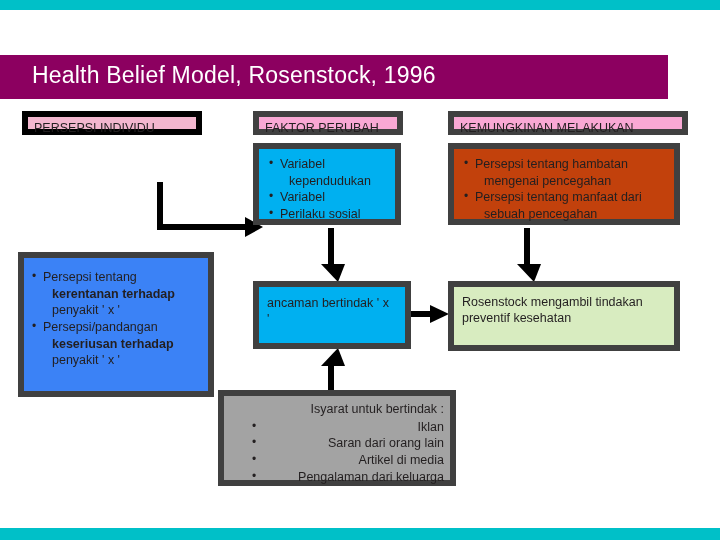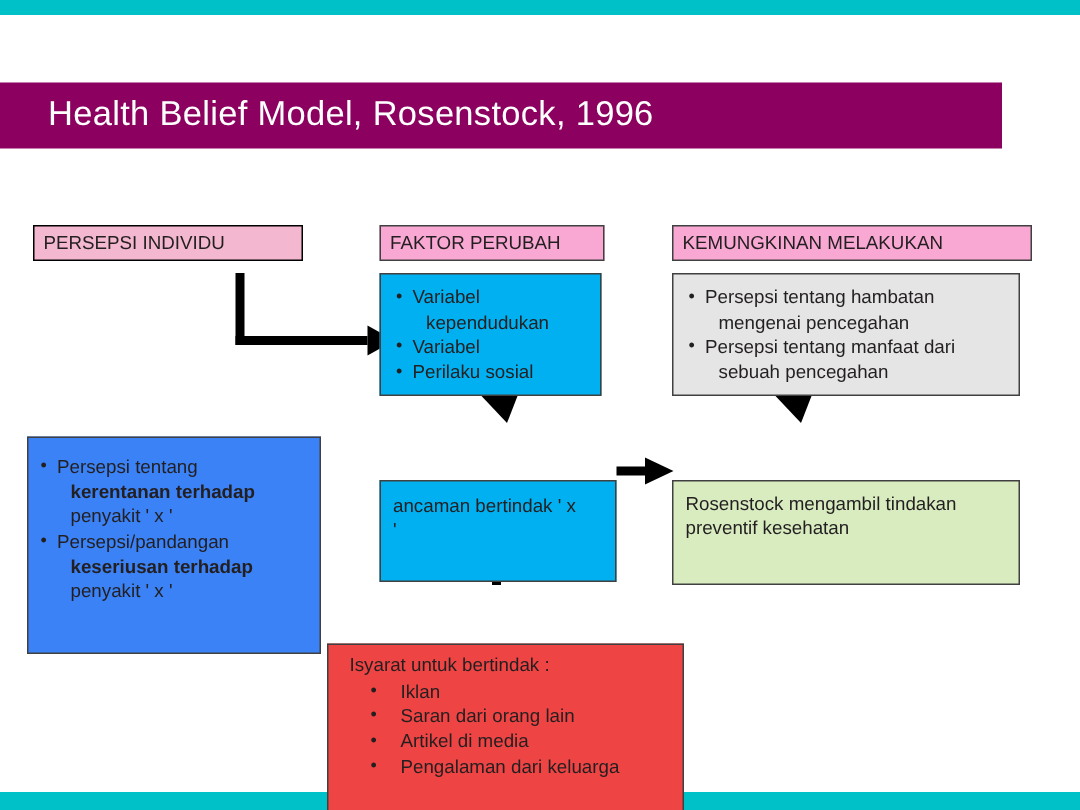--- a/index.html
+++ b/index.html
@@ -46,25 +46,24 @@
     font-size: 23px;
     color: #ffffff;
     letter-spacing: 0.2px;
     white-space: nowrap;
   }
 
   
   .box {
     position: absolute;
     box-sizing: border-box;
-    border: 1px solid #404040;
+    border: 6px solid #404040;
     font-size: 12.5px;
     color: #231f20;
     line-height: 1.25;
-    margin-top: 39px;
   }
   .hdr {
     height: 24px;
     line-height: 22px;
     padding-left: 6px;
     font-size: 12.5px;
     white-space: nowrap;
   }
   .hdr-pink { background: #f3b7cf; border-color: #000; }
   .hdr-cyan { background: #f9a8d4; }
@@ -109,21 +108,21 @@
     background: #00b0f0;
     padding: 8px 20px 0 8px;
     color: #231f20;
   }
   
   .box-kemungkinan {
     left: 448px;
     top: 143px;
     width: 232px;
     height: 82px;
-    background: #e5e5e5;
+    background: #c2410c;
     padding: 8px 4px 0 8px;
   }
   
   .box-ancaman {
     left: 253px;
     top: 281px;
     width: 158px;
     height: 68px;
     background: #00b0f0;
     padding: 9px 6px 0 8px;
@@ -135,23 +134,24 @@
     width: 232px;
     height: 70px;
     background: #d8ecc0;
     padding: 8px 6px 0 8px;
   }
   
   .box-isyarat {
     left: 218px;
     top: 390px;
     width: 238px;
-    height: 120px;
-    background: #ef4444;
+    height: 96px;
+    background: #a3a3a3;
     padding: 6px 6px 0 10px;
+    text-align: right;
   }
   .isyarat-title {
     margin: 0 0 2px 4px;
   }
   .isyarat-list {
     list-style: none;
     margin: 0;
     padding: 0;
   }
   .isyarat-list li {

